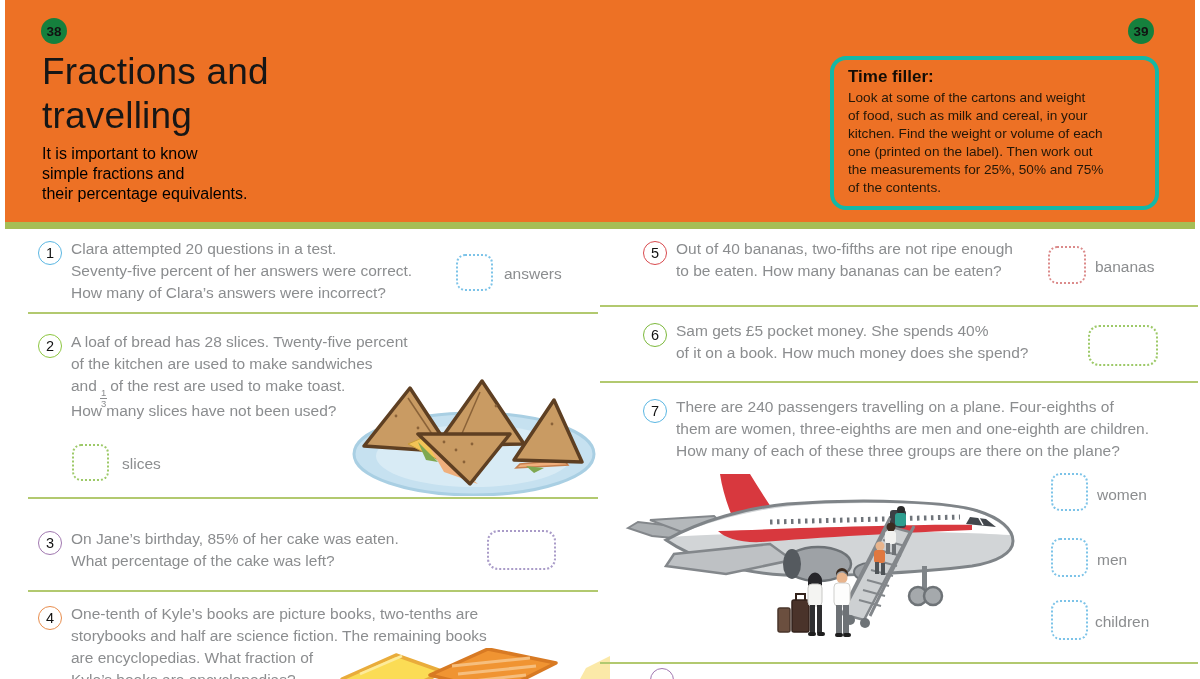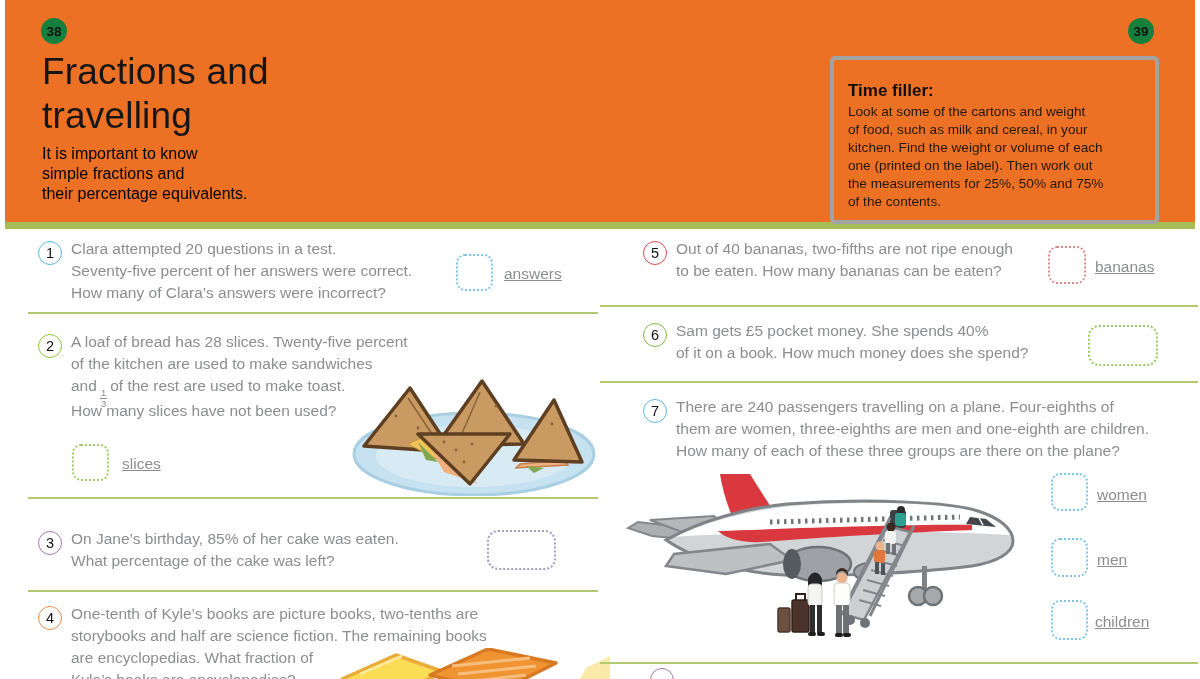--- a/index.html
+++ b/index.html
@@ -5,35 +5,35 @@
   html,body{margin:0;padding:0;background:#fff;}
   .page{position:relative;width:1200px;height:679px;background:#ffffff;overflow:hidden;
         font-family:"Liberation Sans",sans-serif;}
   
   .orange-band{position:absolute;left:5px;top:0;width:1190px;height:222px;background:#ED7125;}
   .green-bar{position:absolute;left:5px;top:222px;width:1190px;height:7px;background:#A6BE55;}
   .page-badge{position:absolute;width:26px;height:26px;border-radius:50%;background:#15803d;
               color:#121212;font-size:13.5px;font-weight:bold;display:flex;align-items:center;justify-content:center;}
   .title{position:absolute;left:42px;top:50px;font-size:37px;line-height:44px;color:#161616;letter-spacing:.2px;}
   .subtitle{position:absolute;left:42px;top:144px;font-size:16px;line-height:20px;color:#000000;}
-  .time-filler{position:absolute;left:830px;top:56px;width:295px;border:4px solid #a3a3a3;
-               border-radius:5px;padding:21px 12px 9px 14px;}
+  .time-filler{position:absolute;left:830px;top:56px;width:295px;border:4px solid #14b8a6;
+               border-radius:16px;padding:7px 12px 9px 14px;}
   .tf-title{font-size:17px;font-weight:bold;color:#140d05;margin:0 0 2px 0;}
   .tf-line{font-size:13.6px;line-height:18px;color:#241708;}
   
   .q-circle{position:absolute;width:24px;height:24px;border-radius:50%;background:#fff;
             display:flex;align-items:center;justify-content:center;font-size:14.5px;color:#111;
             border:1.7px solid #999;box-sizing:border-box;}
   .q-line{position:absolute;font-size:15.5px;color:#8B8D8F;white-space:nowrap;}
   .ans-box{position:absolute;background:#fff;border-radius:9px;box-sizing:border-box;}
   .bd-blue{border:2px dotted #7CC3E8;}
   .bd-green{border:2px dotted #9DC968;}
   .bd-purple{border:2px dotted #A99BC8;}
   .bd-red{border:2px dotted #DB8A8A;}
-  .ans-label{position:absolute;font-size:15.5px;color:#8B8D8F;text-decoration:underline;}
+  .ans-label{position:absolute;font-size:15.5px;color:#8B8D8F;}
   .divider{position:absolute;height:2px;background:#B2C96F;}
   .frac{display:inline-flex;flex-direction:column;align-items:center;font-size:9.5px;line-height:1.1;
         vertical-align:-5px;margin:0 3px;color:#8B8D8F;}
   .frac-den{border-top:1px solid #8B8D8F;padding:0 1px;}
   .illus{position:absolute;}
 </style>
 </head>
 <body>
 
 <div class="page">

